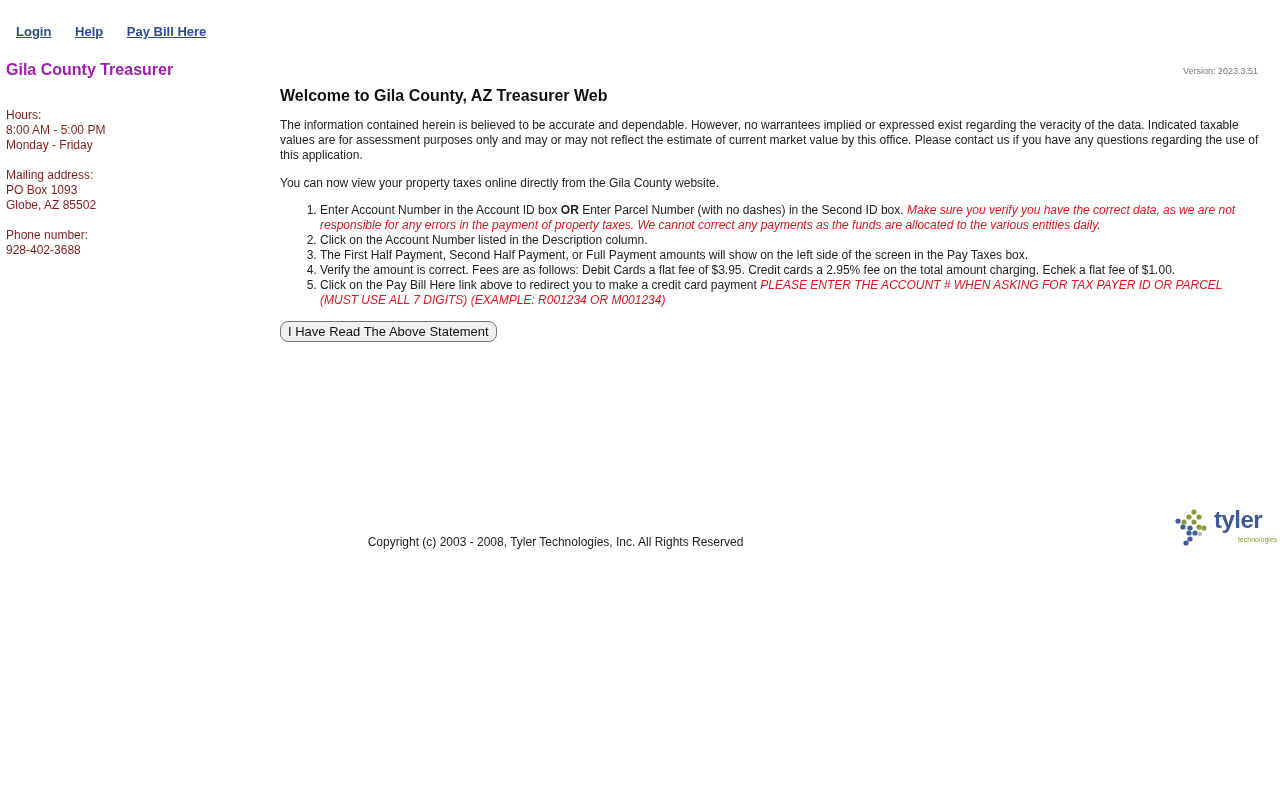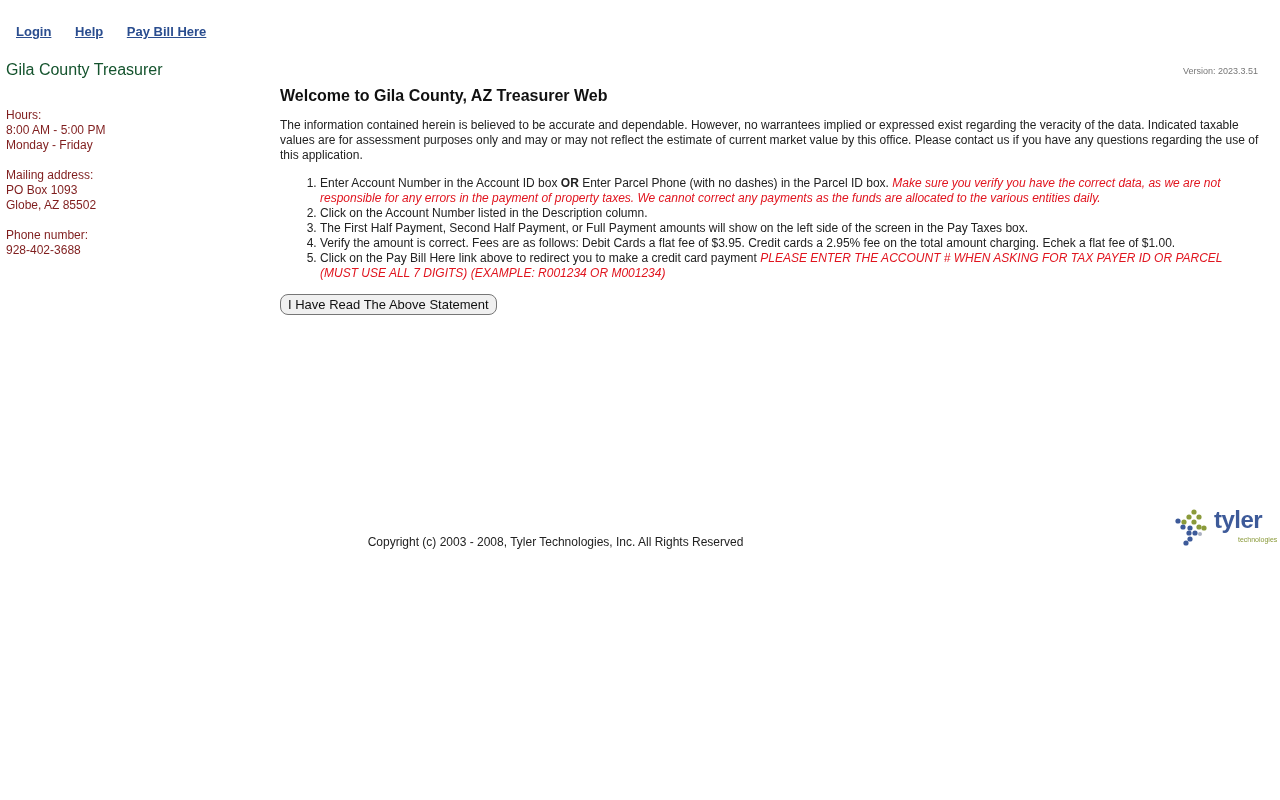--- a/index.html
+++ b/index.html
@@ -26,22 +26,22 @@
       color: #2a4d8f;
       text-decoration: underline;
       margin-right: 20px;
       cursor: pointer;
     }
     .site-title {
       position: absolute;
       left: 6px;
       top: 61px;
       font-size: 16px;
-      font-weight: normal;
-      color: #14532d;
+      font-weight: bold;
+      color: #a21caf;
     }
     .sidebar-info {
       position: absolute;
       left: 6px;
       top: 108px;
       font-size: 12px;
       line-height: 15px;
       color: #7f1d1d;
     }
     .sidebar-info .block { margin-bottom: 15px; }
@@ -145,22 +145,23 @@
     <div>Phone number:</div>
     <div>928-402-3688</div>
   </div>
 </div>
 
 <div class="version">Version: 2023.3.51</div>
 
 <div class="main">
   <h1>Welcome to Gila County, AZ Treasurer Web</h1>
   <p>The information contained herein is believed to be accurate and dependable. However, no warrantees implied or expressed exist regarding the veracity of the data. Indicated taxable values are for assessment purposes only and may or may not reflect the estimate of current market value by this office. Please contact us if you have any questions regarding the use of this application.</p>
+  <div>You can now view your property taxes online directly from the Gila County website.</div>
   <ol>
-    <li><span>Enter Account Number in the Account ID box </span><b>OR</b><span> Enter Parcel Phone (with no dashes) in the Parcel ID box. </span><span class="red">Make sure you verify you have the correct data, as we are not responsible for any errors in the payment of property taxes. We cannot correct any payments as the funds are allocated to the various entities daily.</span></li>
+    <li><span>Enter Account Number in the Account ID box </span><b>OR</b><span> Enter Parcel Number (with no dashes) in the Second ID box. </span><span class="red">Make sure you verify you have the correct data, as we are not responsible for any errors in the payment of property taxes. We cannot correct any payments as the funds are allocated to the various entities daily.</span></li>
     <li>Click on the Account Number listed in the Description column.</li>
     <li>The First Half Payment, Second Half Payment, or Full Payment amounts will show on the left side of the screen in the Pay Taxes box.</li>
     <li>Verify the amount is correct. Fees are as follows: Debit Cards a flat fee of $3.95. Credit cards a 2.95% fee on the total amount charging. Echek a flat fee of $1.00.</li>
     <li><span>Click on the Pay Bill Here link above to redirect you to make a credit card payment </span><span class="red">PLEASE ENTER THE ACCOUNT # WHEN ASKING FOR TAX PAYER ID OR PARCEL (MUST USE ALL 7 DIGITS) (EXAMPLE: R001234 OR M001234)</span></li>
   </ol>
   <button class="ack-btn">I Have Read The Above Statement</button>
 </div>
 
 <div class="copyright">Copyright (c) 2003 - 2008, Tyler Technologies, Inc. All Rights Reserved</div>
 

